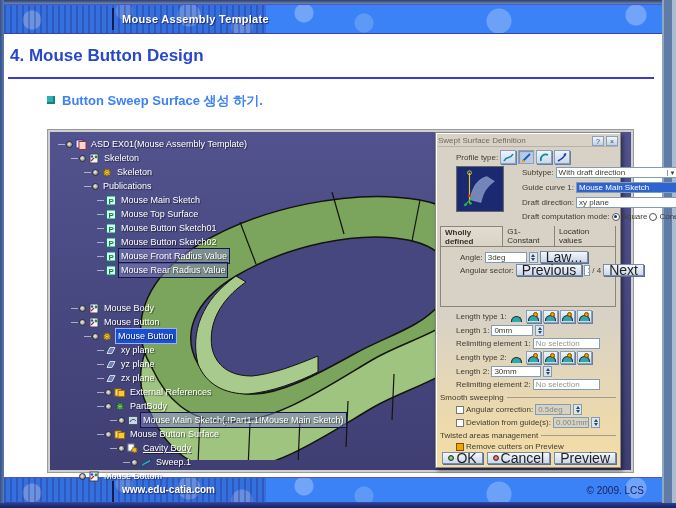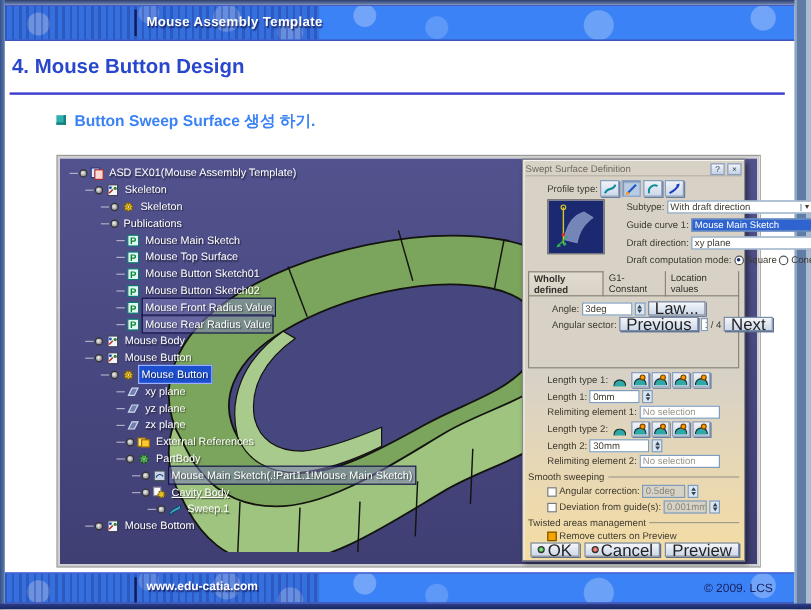--- a/index.html
+++ b/index.html
@@ -251,21 +251,21 @@
         <div class="trow boxed" style="padding-left: 41px;">
           <span class="conn"></span>
           <span class="ticon">
             <svg width="12" height="11">
               <rect x="1.5" y="1" width="9" height="9" fill="#dff6f2" stroke="#0a7a70"></rect>
               <text x="3.4" y="8.6" font-size="8" font-weight="bold" fill="#0a8a30">P</text>
             </svg>
           </span>
           <span class="tlabel">Mouse Rear Radius Value</span>
         </div>
-        <div class="trow" style="padding-left: 15px;">
+        <div class="trow" style="padding-left: 15px; margin-top: 24px;">
           <span class="conn"></span>
           <span class="knob"></span>
           <span class="ticon">
             <svg width="12" height="11">
               <rect x="2" y="1" width="8" height="9" fill="#f4f6ff" stroke="#445"></rect>
               <path d="M3 8 l3 -3" stroke="#c02020" stroke-width="1.2"></path>
               <circle cx="8" cy="4" r="1.4" fill="#2a8a2a"></circle>
               <circle cx="4" cy="3.5" r="1.2" fill="#2050c0"></circle>
             </svg>
           </span>
@@ -347,20 +347,31 @@
         <div class="trow boxed" style="padding-left: 54px;">
           <span class="conn"></span>
           <span class="knob"></span>
           <span class="ticon">
             <svg width="12" height="11">
               <rect x="1.5" y="1.5" width="9" height="8" fill="#ccd6e8" stroke="#455"></rect>
               <path d="M3 7 C4.5 3.5 7.5 4 9 6" stroke="#204a90" fill="none"></path>
             </svg>
           </span>
           <span class="tlabel">Mouse Main Sketch(.!Part1.1!Mouse Main Sketch)</span>
+        </div>
+        <div class="trow" style="padding-left: 41px;">
+          <span class="conn"></span>
+          <span class="knob"></span>
+          <span class="ticon">
+            <svg width="12" height="11">
+              <rect x="1" y="2" width="6" height="7" fill="#ffe080" stroke="#a07000"></rect>
+              <rect x="4" y="3.5" width="6.5" height="6" fill="#ffc830" stroke="#a07000"></rect>
+            </svg>
+          </span>
+          <span class="tlabel">Mouse Button Surface</span>
         </div>
         <div class="trow uline" style="padding-left: 54px;">
           <span class="conn"></span>
           <span class="knob"></span>
           <span class="ticon">
             <svg width="12" height="11">
               <rect x="1" y="1" width="6" height="7" fill="#fff" stroke="#889"></rect>
               <circle cx="7.5" cy="7" r="2.6" fill="#e8c020" stroke="#7a5a00" stroke-width="1.4" stroke-dasharray="1.4 1"></circle>
             </svg>
           </span>

